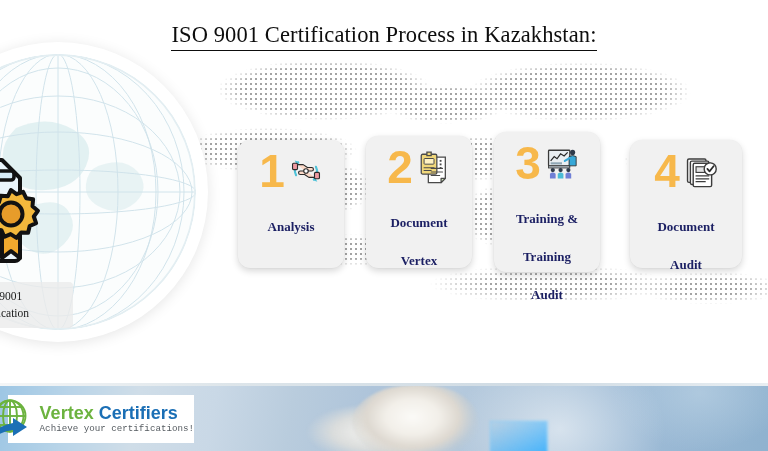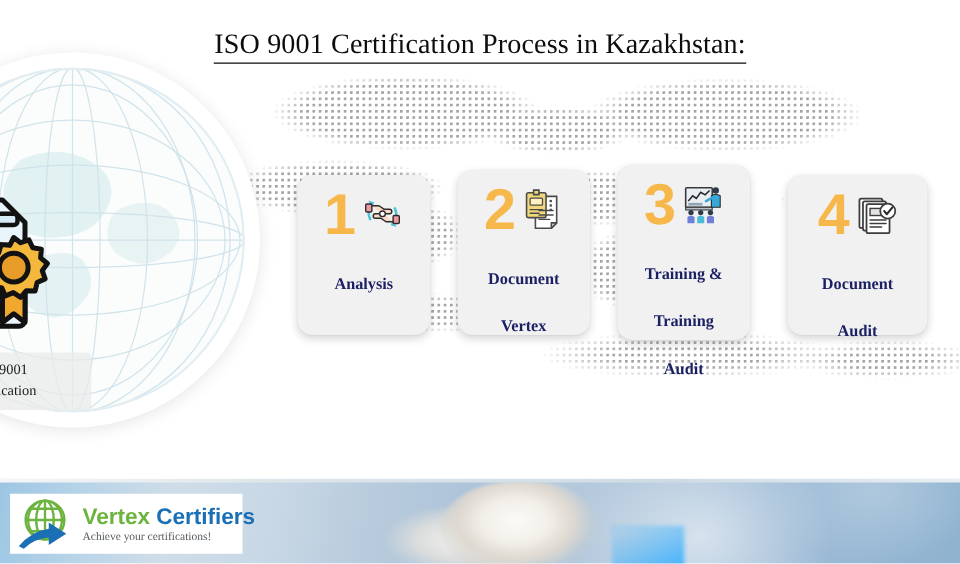--- a/index.html
+++ b/index.html
@@ -209,34 +209,35 @@
 
   
   .logo-plate {
     position: absolute;
     left: 8px; top: 12px;
     width: 186px; height: 48px;
     background: #ffffff;
     display: flex;
     align-items: center;
     padding-left: 5px;
+    justify-content: flex-end;
   }
   .logo-mark { width: 50px; height: 44px; flex: 0 0 50px; }
   .logo-text { padding-left: 3px; }
   .logo-name {
     font-family: "Liberation Sans", "DejaVu Sans", sans-serif;
     font-size: 18px;
     line-height: 20px;
     font-weight: 700;
     white-space: nowrap;
   }
   .logo-name .v { color: #6cb33f; }
   .logo-name .c { color: #1b6fb5; }
   .logo-tag {
-    font-family: Liberation Serif, serif;
+    font-family: Liberation Mono, monospace;
     font-size: 9.2px;
     line-height: 12px;
     color: #555b60;
     white-space: nowrap;
   }
 </style>
 </head>
 <body>
 
 <div id="stage">

